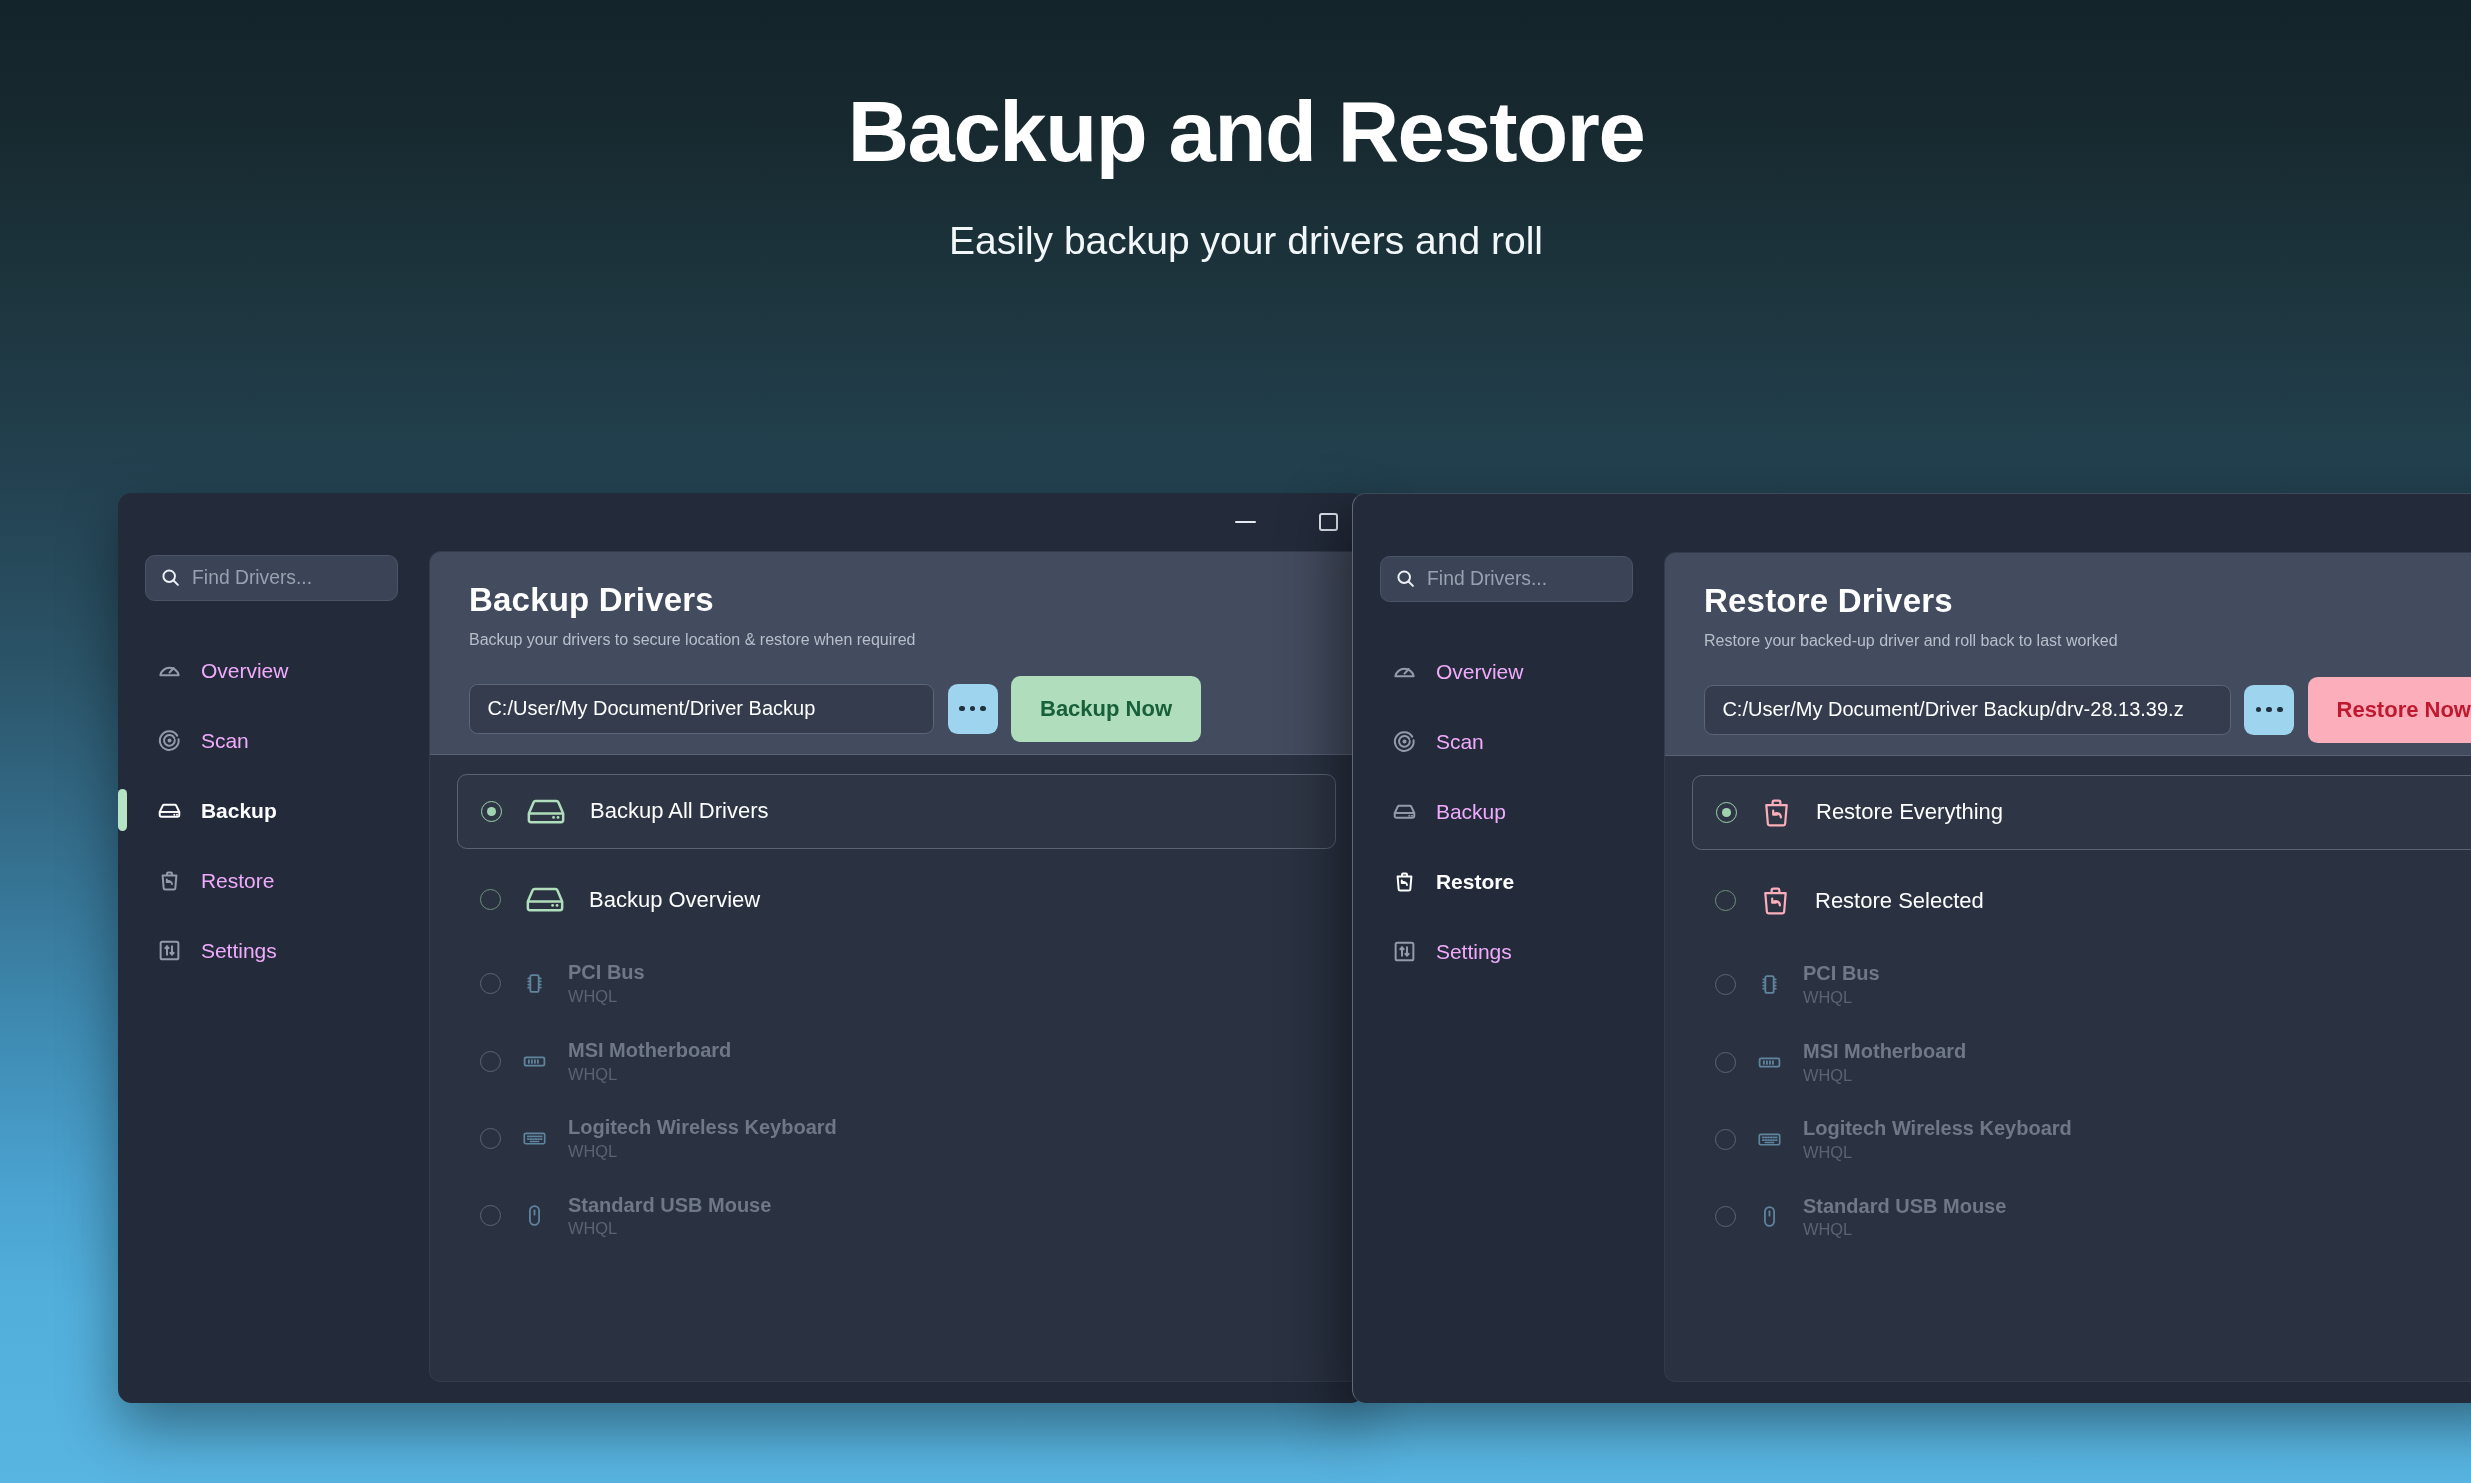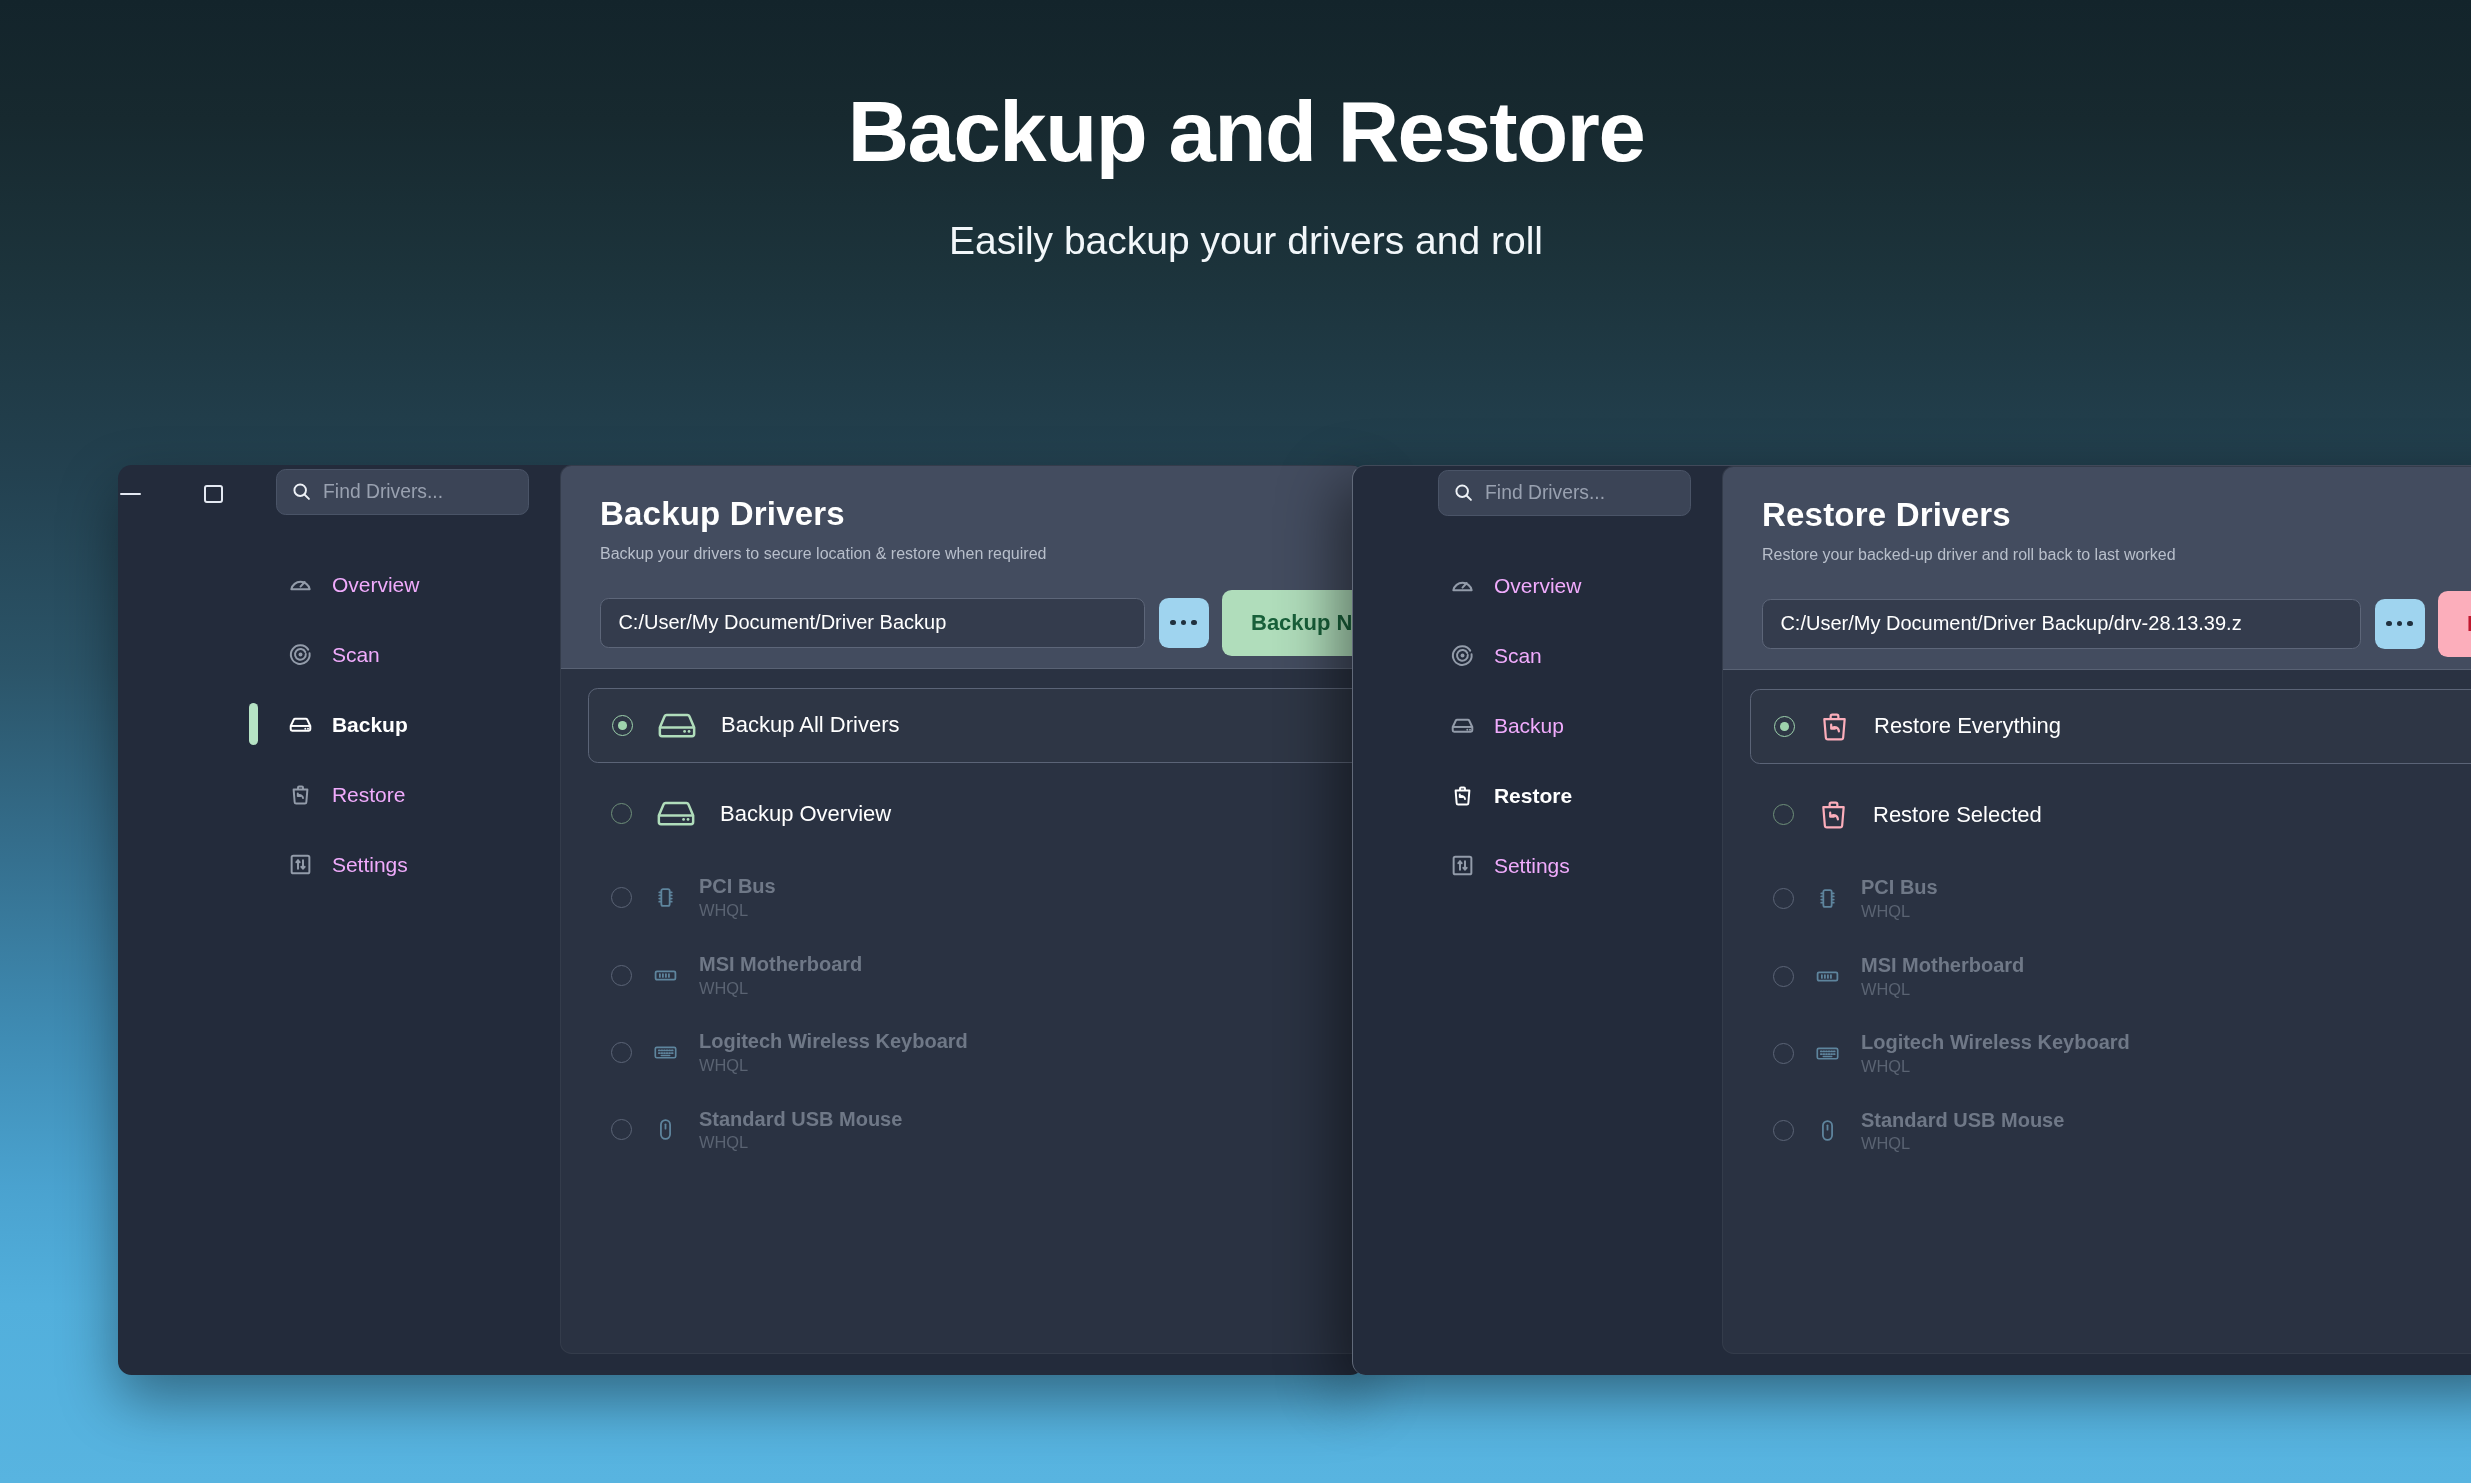--- a/index.html
+++ b/index.html
@@ -37,22 +37,23 @@
     line-height:1.33;
     font-weight:400;
   }
 
   
   .win {
     position:absolute;
     background:#232b3b;
     border-radius:13.5px;
     display:flex;
-    flex-direction:row;
+    flex-direction:column;
     overflow:hidden;
+    margin-top:28px;
   }
   .win-left {
     left:118px; top:465px; width:1246px; height:910px;
     box-shadow:0 25px 58px rgba(0,0,0,.40);
   }
   .win-right {
     left:1352px; top:465px; width:1188px; height:910px;
     box-shadow:-15.4px 17.4px 58px rgba(0,0,0,.45);
     border-left:1px solid rgba(200,210,225,.38);
     border-top:1px solid rgba(200,210,225,.18);
@@ -111,21 +112,21 @@
   .ch-title { font-size:33px; font-weight:bold; color:#fff; letter-spacing:0.2px; }
   .ch-sub { font-size:16px; color:#b8bfcb; margin-top:11.6px; }
 
   .pathrow { margin-top:27px; display:flex; align-items:center; gap:13.5px; }
   .pathbox {
     height:50px; border:1px solid #5d6679; border-radius:8.7px;
     background:#343c4d; color:#fff; font-size:20px;
     display:flex; align-items:center; padding:0 17.4px;
     white-space:nowrap; overflow:hidden;
   }
-  .pathbox.w-left { width:545px; }
+  .pathbox.w-left { width:465px; }
   .pathbox.w-right { width:599px; }
   .dotsbtn {
     width:50px; height:50px; flex:0 0 50px; border-radius:9.7px;
     background:#9fd4ef; display:flex; align-items:center; justify-content:center;
     gap:4.8px;
   }
   .dot { width:5.8px; height:5.8px; border-radius:50%; background:#20313f; }
   .actbtn {
     height:66px; border-radius:9.7px; padding:0 29px;
     display:flex; align-items:center; justify-content:center;

